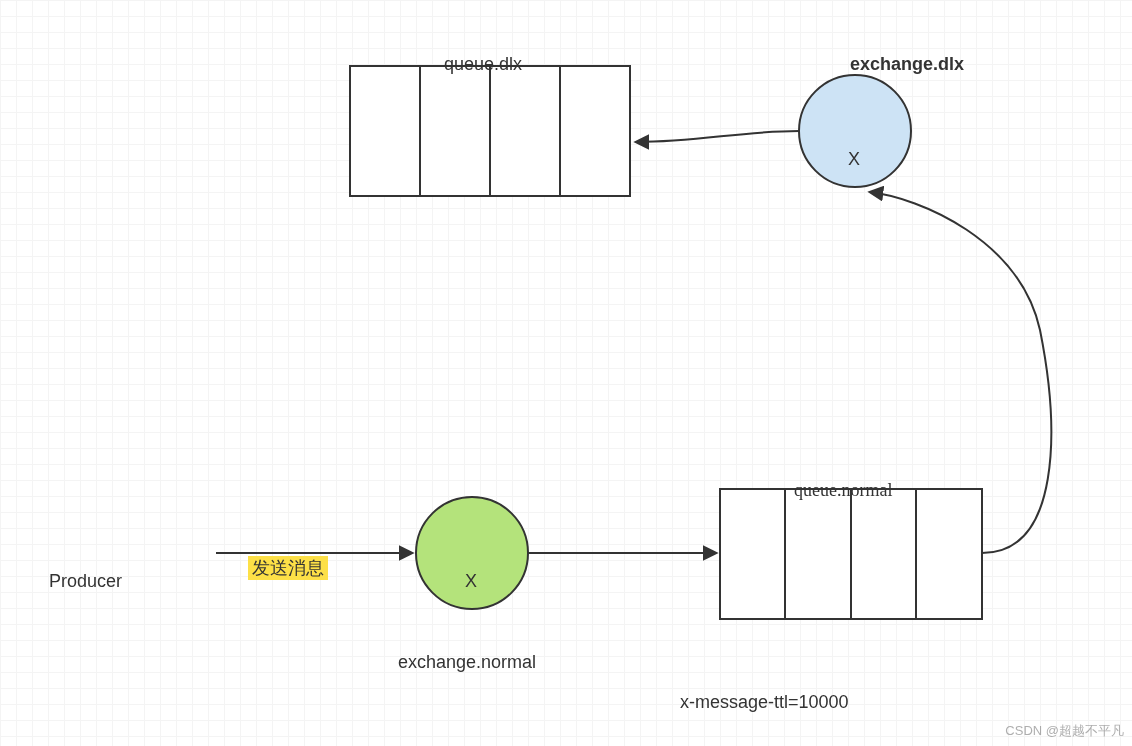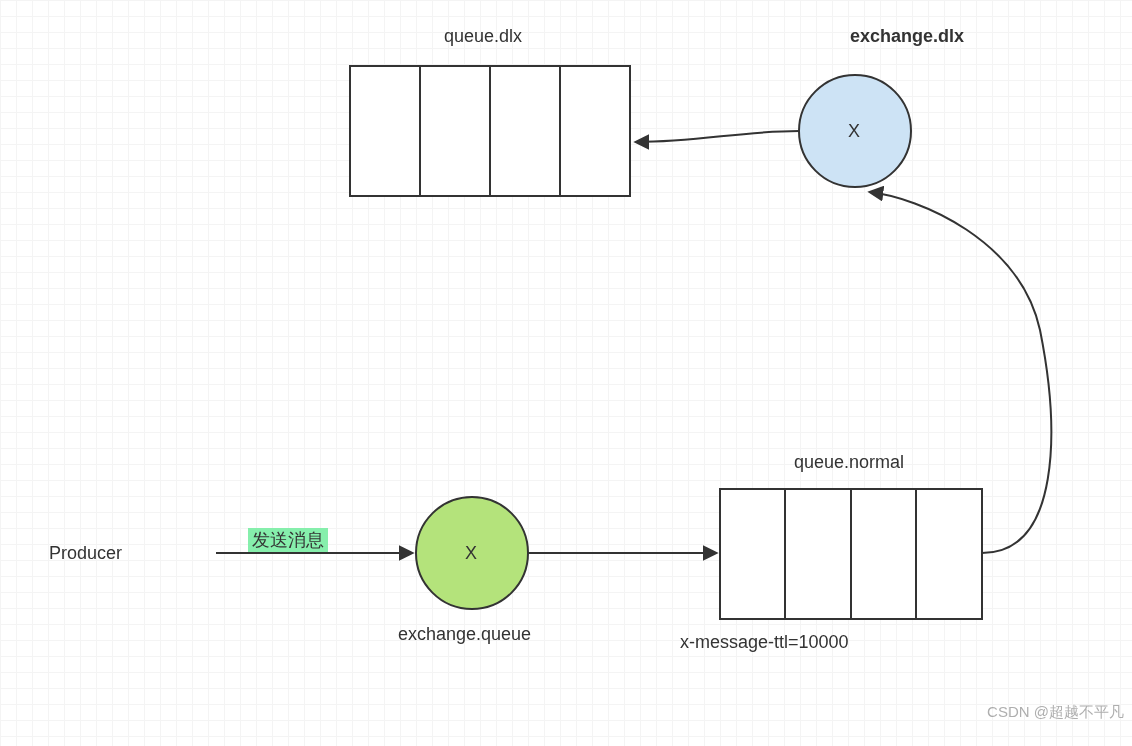--- a/index.html
+++ b/index.html
@@ -8,22 +8,22 @@
   .grid-bg{position:absolute;inset:0;
     background-color:#fff;
     background-image:
       linear-gradient(#f4f4f4 1px, transparent 1px),
       linear-gradient(90deg, #f4f4f4 1px, transparent 1px),
       linear-gradient(#ededed 1px, transparent 1px),
       linear-gradient(90deg, #ededed 1px, transparent 1px);
     background-size:16px 16px,16px 16px,80px 80px,80px 80px;
   }
   svg{position:absolute;inset:0;width:1132px;height:746px;}
-  .lbl{position:absolute;white-space:nowrap;}
-  .watermark{position:absolute;right:8px;bottom:24px;font-size:15px;color:rgba(120,120,120,0.6);}
+  .lbl{position:absolute;white-space:nowrap;margin-top:28px;}
+  .watermark{position:absolute;right:8px;bottom:6px;font-size:13px;color:rgba(120,120,120,0.6);}
 </style>
 </head>
 <body>
 
 <div class="grid-bg"></div>
 
 <svg>
   <defs>
     <marker id="arrow" viewBox="0 0 12 12" refX="10" refY="6" markerWidth="8" markerHeight="8" orient="auto-start-reverse">
       <path d="M0,0 L12,6 L0,12 Z" fill="#333"></path>
@@ -51,26 +51,26 @@
   <line x1="216" y1="553" x2="412" y2="553" stroke="#333" stroke-width="2" marker-end="url(#arrow)"></line>
 
   <line x1="528" y1="553" x2="716" y2="553" stroke="#333" stroke-width="2" marker-end="url(#arrow)"></line>
 
   <path d="M982,553 C1060,553 1060,430 1040,330 C1020,240 920,198 870,192" fill="none" stroke="#333" stroke-width="2" marker-end="url(#arrow)"></path>
 
   <path d="M799,131 C740,131 700,142 636,142" fill="none" stroke="#333" stroke-width="2" marker-end="url(#arrow)"></path>
 </svg>
 
 <div class="lbl" style="left:49px;top:543px;">Producer</div>
-<div class="lbl" style="left:248px;top:528px;background:#86efac;padding:0 4px;">发送消息</div>
+<div class="lbl" style="left:248px;top:528px;background:#fde047;padding:0 4px;">发送消息</div>
 
 <div class="lbl" style="left:465px;top:543px;">X</div>
-<div class="lbl" style="left:398px;top:624px;">exchange.queue</div>
+<div class="lbl" style="left:398px;top:624px;">exchange.normal</div>
 
-<div class="lbl" style="left:794px;top:452px;">queue.normal</div>
-<div class="lbl" style="left:680px;top:632px;">x-message-ttl=10000</div>
+<div class="lbl" style="left:794px;top:452px;font-family:Liberation Serif, serif;">queue.normal</div>
+<div class="lbl" style="left:680px;top:664px;">x-message-ttl=10000</div>
 
 <div class="lbl" style="left:848px;top:121px;">X</div>
 <div class="lbl" style="left:850px;top:26px;font-weight:bold;">exchange.dlx</div>
 
 <div class="lbl" style="left:444px;top:26px;">queue.dlx</div>
 
 <div class="watermark">CSDN @超越不平凡</div>
 
 </body></html>

